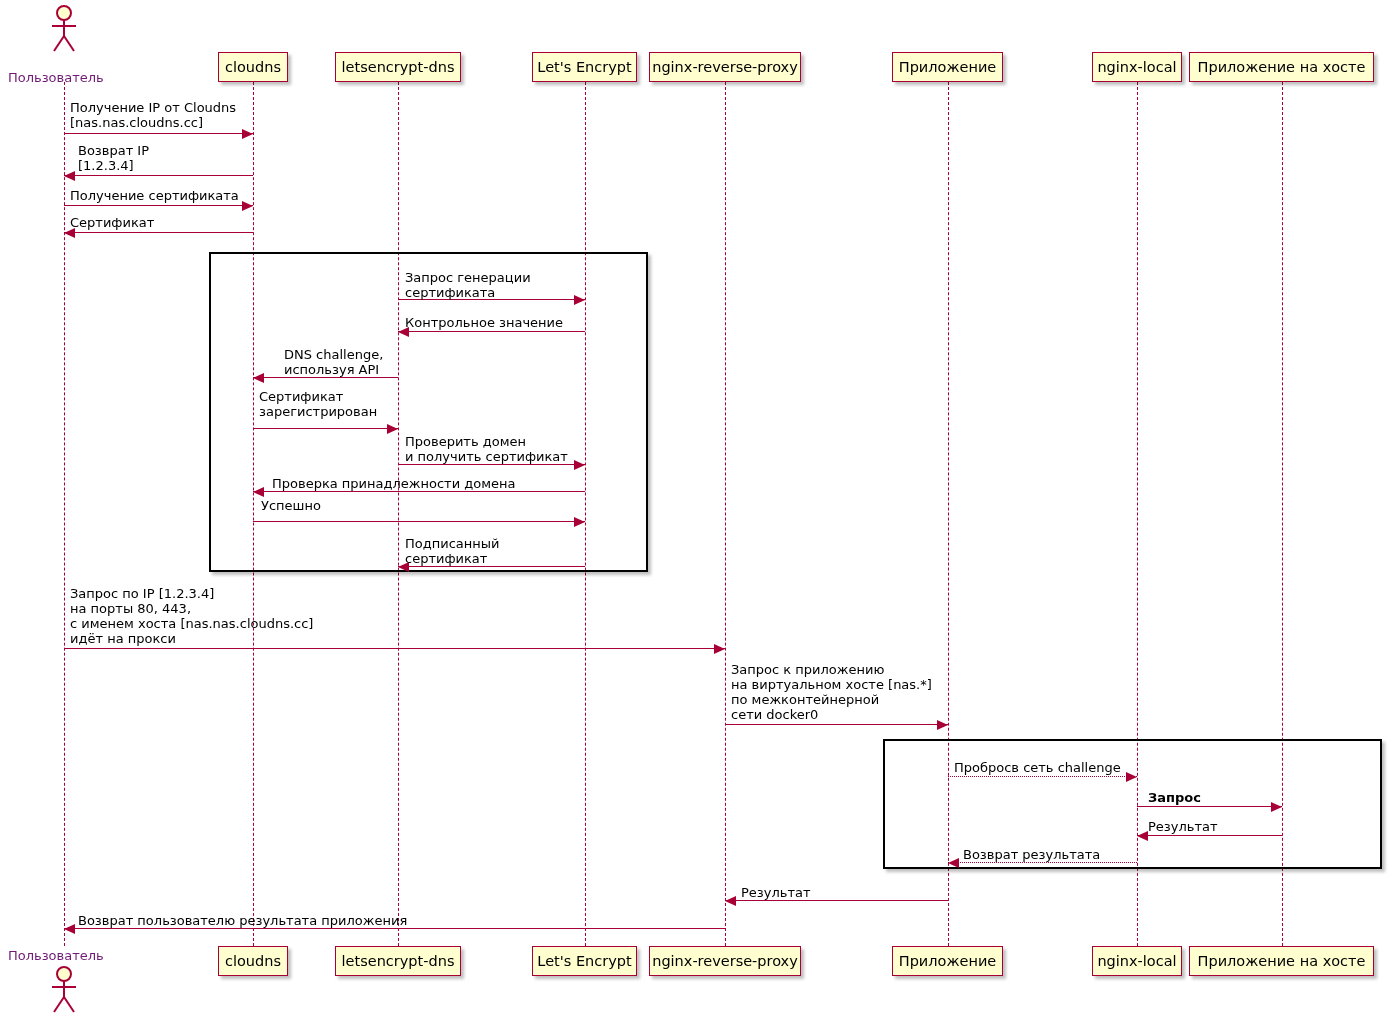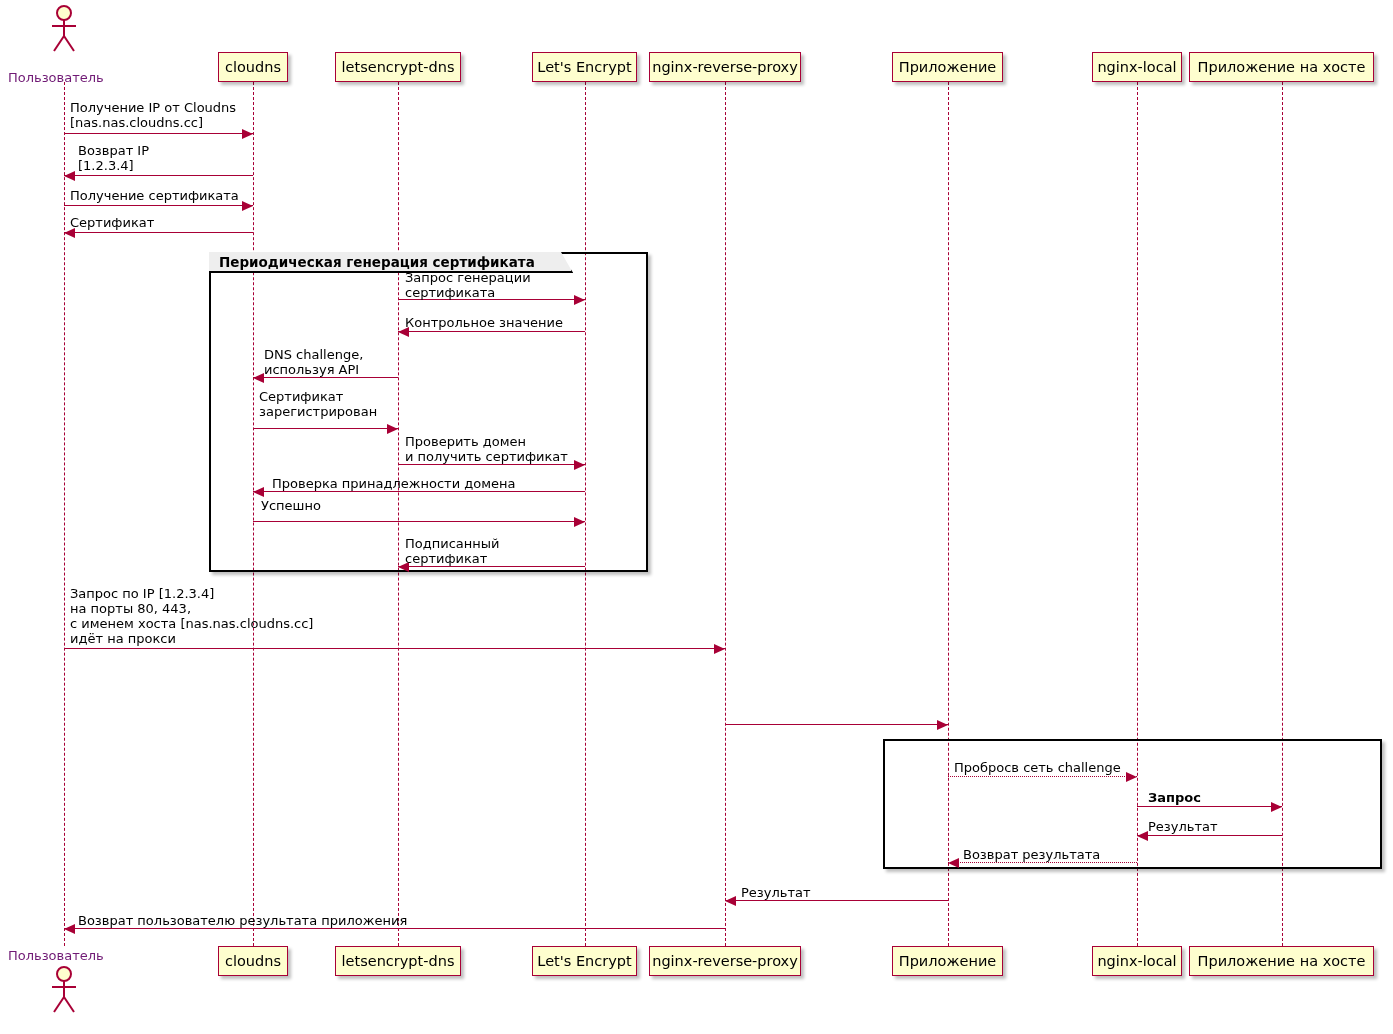--- a/index.html
+++ b/index.html
@@ -115,21 +115,20 @@
     <div class="pbox" style="left:532px;top:946px;width:105px;">Let's Encrypt</div>
     <div class="pbox" style="left:649px;top:52px;width:152px;">nginx-reverse-proxy</div>
     <div class="pbox" style="left:649px;top:946px;width:152px;">nginx-reverse-proxy</div>
     <div class="pbox" style="left:892px;top:52px;width:111px;">Приложение</div>
     <div class="pbox" style="left:892px;top:946px;width:111px;">Приложение</div>
     <div class="pbox" style="left:1092px;top:52px;width:90px;">nginx-local</div>
     <div class="pbox" style="left:1092px;top:946px;width:90px;">nginx-local</div>
     <div class="pbox" style="left:1189px;top:52px;width:185px;">Приложение на хосте</div>
     <div class="pbox" style="left:1189px;top:946px;width:185px;">Приложение на хосте</div>
     <div class="group" style="left:209px;top:252px;width:439px;height:320px;"></div>
-    <div class="group-header" style="left:209px;top:252px;width:364px;">Периодическая генерация сертификата</div>
     <div class="group" style="left:883px;top:739px;width:499px;height:130px;"></div>
     <div class="msg-line" style="left:64px;top:133px;width:189px;"></div>
     <div class="arrowhead right" style="left:242px;top:128.5px;"></div>
     <div class="msg-label" style="left:70px;top:100px;">Получение IP от Cloudns
 [nas.nas.cloudns.cc]</div>
     <div class="msg-line" style="left:64px;top:175px;width:189px;"></div>
     <div class="arrowhead left" style="left:64px;top:170.5px;"></div>
     <div class="msg-label" style="left:78px;top:143px;">Возврат IP
 [1.2.3.4]</div>
     <div class="msg-line" style="left:64px;top:205px;width:189px;"></div>
@@ -140,21 +139,21 @@
     <div class="msg-label" style="left:70px;top:215px;">Сертификат</div>
     <div class="msg-line" style="left:398px;top:299px;width:187px;"></div>
     <div class="arrowhead right" style="left:574px;top:294.5px;"></div>
     <div class="msg-label" style="left:405px;top:270px;">Запрос генерации
 сертификата</div>
     <div class="msg-line" style="left:398px;top:331px;width:187px;"></div>
     <div class="arrowhead left" style="left:398px;top:326.5px;"></div>
     <div class="msg-label" style="left:405px;top:315px;">Контрольное значение</div>
     <div class="msg-line" style="left:253px;top:377px;width:145px;"></div>
     <div class="arrowhead left" style="left:253px;top:372.5px;"></div>
-    <div class="msg-label" style="left:264px;top:347px;">DNS challenge,
+    <div class="msg-label" style="left:284px;top:347px;">DNS challenge,
 используя API</div>
     <div class="msg-line" style="left:253px;top:428px;width:145px;"></div>
     <div class="arrowhead right" style="left:387px;top:423.5px;"></div>
     <div class="msg-label" style="left:259px;top:389px;">Сертификат
 зарегистрирован</div>
     <div class="msg-line" style="left:398px;top:464px;width:187px;"></div>
     <div class="arrowhead right" style="left:574px;top:459.5px;"></div>
     <div class="msg-label" style="left:405px;top:434px;">Проверить домен
 и получить сертификат</div>
     <div class="msg-line" style="left:253px;top:491px;width:332px;"></div>
@@ -168,20 +167,24 @@
     <div class="msg-label" style="left:405px;top:536px;">Подписанный
 сертификат</div>
     <div class="msg-line" style="left:64px;top:648px;width:661px;"></div>
     <div class="arrowhead right" style="left:714px;top:643.5px;"></div>
     <div class="msg-label" style="left:70px;top:586px;">Запрос по IP [1.2.3.4]
 на порты 80, 443,
 с именем хоста [nas.nas.cloudns.cc]
 идёт на прокси</div>
     <div class="msg-line" style="left:725px;top:724px;width:223px;"></div>
     <div class="arrowhead right" style="left:937px;top:719.5px;"></div>
+    <div class="msg-label" style="left:731px;top:662px;">Запрос к приложению
+на виртуальном хосте [nas.*]
+по межконтейнерной
+сети docker0</div>
     <div class="msg-line dotted" style="left:948px;top:776px;width:189px;"></div>
     <div class="arrowhead right" style="left:1126px;top:771.5px;"></div>
     <div class="msg-label" style="left:954px;top:760px;">Пробросв сеть challenge</div>
     <div class="msg-line" style="left:1137px;top:806px;width:145px;"></div>
     <div class="arrowhead right" style="left:1271px;top:801.5px;"></div>
     <div class="msg-label" style="left:1148px;top:790px;font-weight:bold;">Запрос</div>
     <div class="msg-line" style="left:1137px;top:835px;width:145px;"></div>
     <div class="arrowhead left" style="left:1137px;top:830.5px;"></div>
     <div class="msg-label" style="left:1148px;top:819px;">Результат</div>
     <div class="msg-line dotted" style="left:948px;top:862px;width:189px;"></div>

